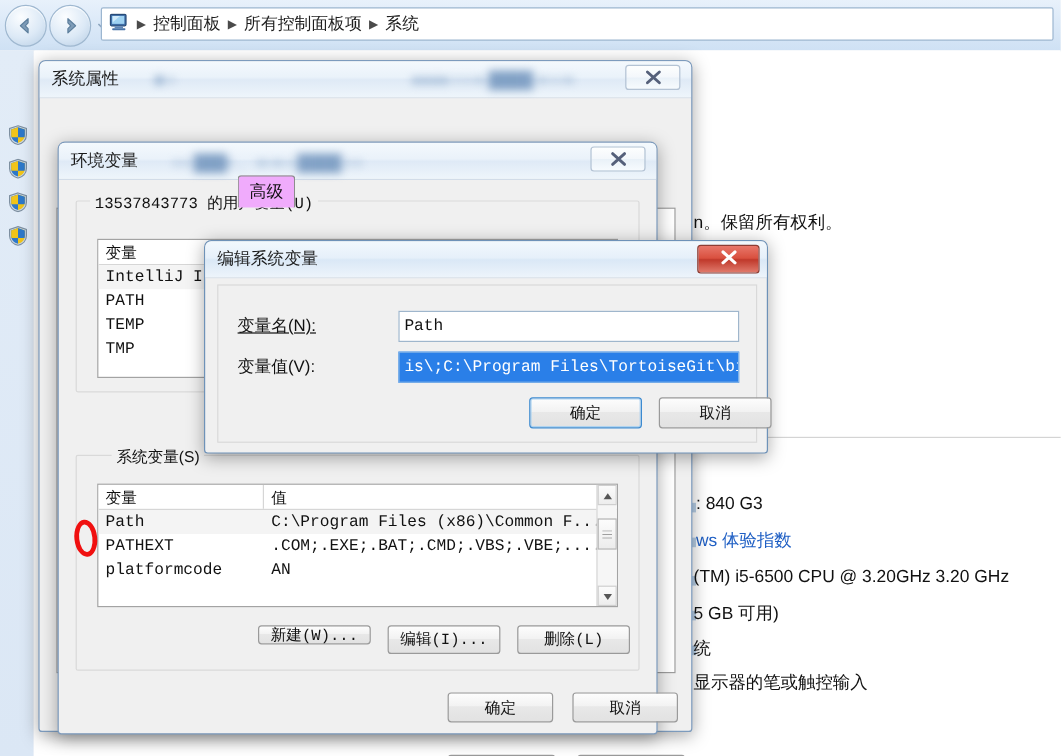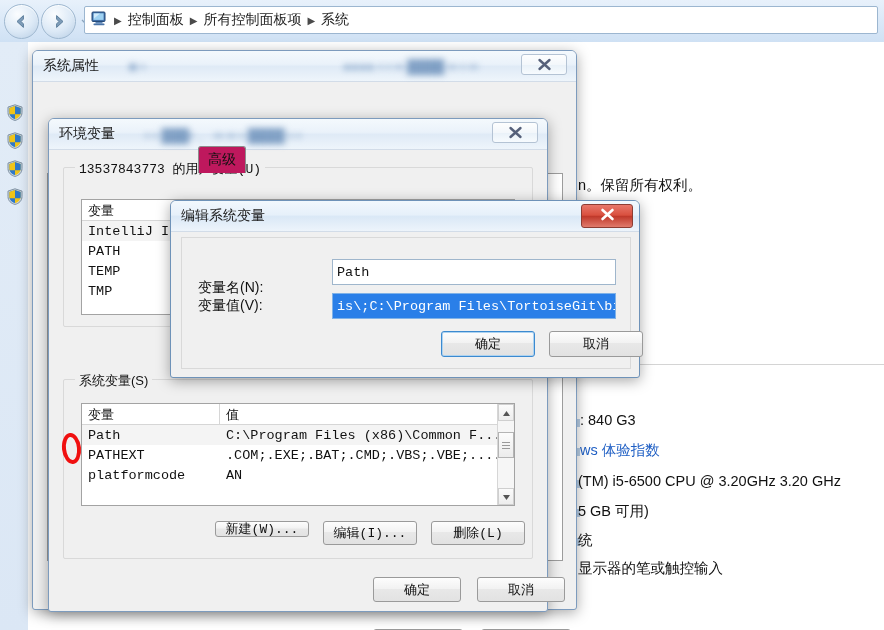--- a/index.html
+++ b/index.html
@@ -290,21 +290,21 @@
     border-radius: 3px 3px 0 0;
     font-size: 13.5px;
     color: #111;
     display: flex;
     align-items: center;
     box-sizing: border-box;
     white-space: nowrap;
   }
   .tab.active {
     height: 27px;
-    background: #be185d;
+    background: #f0abfc;
     border-color: #8d8d8d;
     z-index: 3;
     font-size: 14px;
   }
 
   
   .field {
     position: absolute;
     background: #ffffff;
     border: 1px solid #9fb6cc;
@@ -520,21 +520,21 @@
       <div class="lv-cell" style="width:296px;"></div>
     </div>
     <div class="lv-row">
       <div class="lv-cell" style="width:138px;">TMP</div>
       <div class="lv-cell" style="width:296px;"></div>
     </div>
   </div>
 
   <div class="groupbox" style="left:14px; top:260px; width:470px; height:180px;">
   </div>
-  <span class="group-label cjk" style="left:26px; top:253px;">系统变量(S)</span>
+  <span class="group-label cjk" style="left:44px; top:253px;">系统变量(S)</span>
 
   <div class="listview" style="left:32px; top:284px; width:434px; height:103px;">
     <div class="lv-header">
       <div class="lv-hcell" style="width:138px;">变量</div>
       <div class="lv-hcell" style="width:279px; border-right:none;">值</div>
     </div>
     <div class="lv-row sel">
       <div class="lv-cell" style="width:138px;">Path</div>
       <div class="lv-cell" style="width:279px;">C:\Program Files (x86)\Common F...</div>
     </div>
@@ -588,21 +588,21 @@
       <span>
         <svg width="15" height="13" viewBox="0 0 15 13">
           <path d="M2.5 2 L12.5 11 M12.5 2 L2.5 11" stroke="#ffffff" stroke-width="2.6" stroke-linecap="round"></path>
         </svg>
       </span>
     </div>
   </div>
 
   <div style="position:absolute; left:10px; top:36px; width:450px; height:132px; border:1px solid #d9d9d9; box-sizing:border-box;"></div>
 
-  <span class="lbl" style="left:27px; top:78px;">变量名(N):</span>
+  <span class="lbl" style="left:27px; top:62px;text-decoration:underline;">变量名(N):</span>
   <div class="field" style="left:161px; top:58px; width:284px; height:26px;">Path</div>
 
   <span class="lbl" style="left:27px; top:96px;">变量值(V):</span>
   <div class="field selected" style="left:161px; top:92px; width:284px; height:26px;">is\;C:\Program Files\TortoiseGit\bin</div>
 
   <div class="btn cjk default" style="position:absolute; left:242px; top:130px; width:94px; height:26px;">确定</div>
   <div class="btn cjk" style="position:absolute; left:350px; top:130px; width:94px; height:26px;">取消</div>
 </div>
 
 </body></html>

